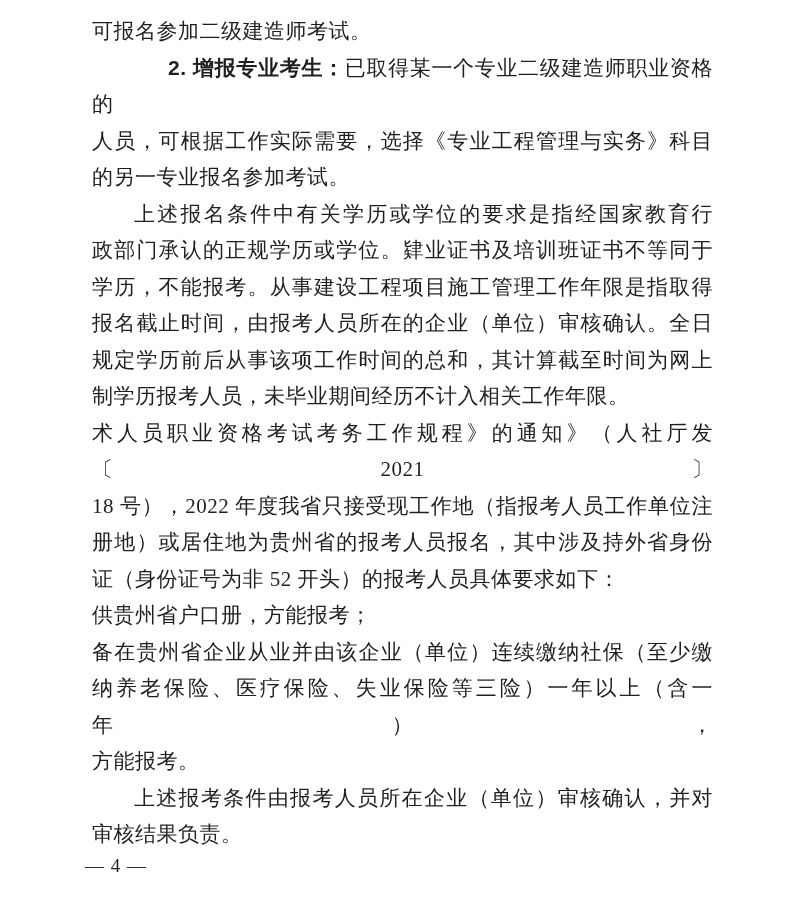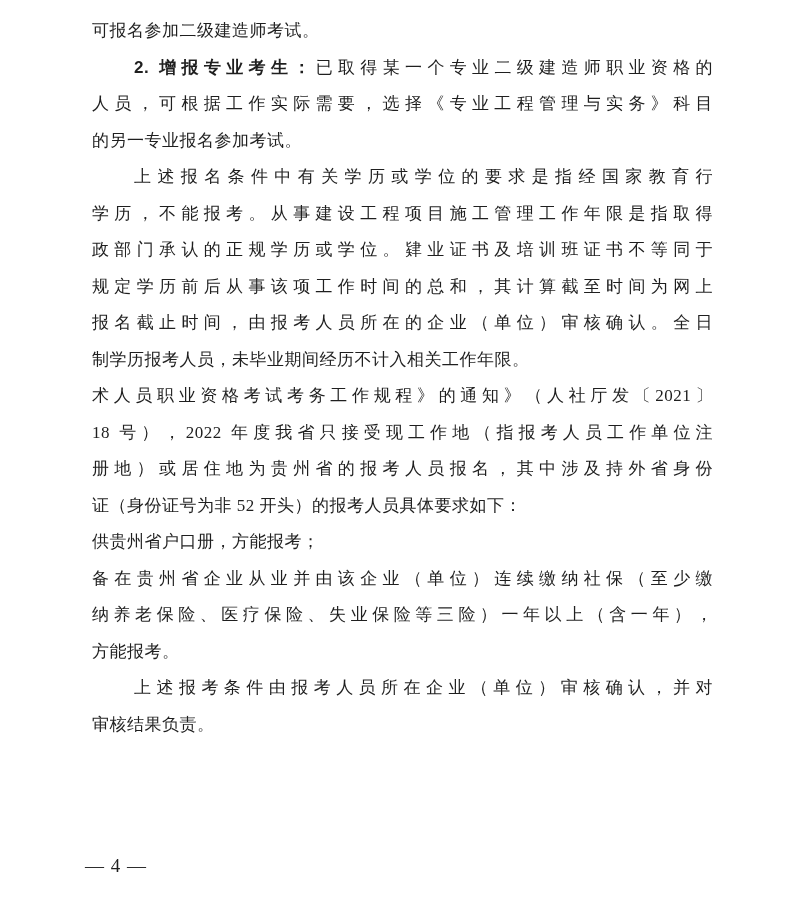--- a/index.html
+++ b/index.html
@@ -15,37 +15,38 @@
     overflow: hidden;
     font-family: "Liberation Serif", serif;
   }
   .textblock {
     position: absolute;
     left: 92px;
     top: 13px;
     width: 621px;
   }
   .line {
-    font-size: 17px;
+    font-size: 21px;
     line-height: 36.5px;
     color: #1f1f1f;
     text-align: justify;
     text-align-last: justify;
     text-justify: distribute;
     letter-spacing: 0.5px;
   }
   .line.end {
     text-align-last: left;
   }
   .line.first {
     text-indent: 42px;
   }
   .lead {
     font-weight: 700;
     font-family: "Liberation Sans", sans-serif;
+    margin-left: 34px;
   }
   .footer {
     position: absolute;
     left: 85px;
     top: 855px;
     font-size: 19px;
     color: #1f1f1f;
     font-family: "Liberation Serif", serif;
     letter-spacing: 1px;
   }
@@ -53,24 +54,24 @@
 </head>
 <body>
 
 <div class="page">
   <div class="textblock">
     <div class="line end">可报名参加二级建造师考试。</div>
     <div class="line first"><span class="lead">2. 增报专业考生：</span><span>已取得某一个专业二级建造师职业资格的</span></div>
     <div class="line">人员，可根据工作实际需要，选择《专业工程管理与实务》科目</div>
     <div class="line end">的另一专业报名参加考试。</div>
     <div class="line first">上述报名条件中有关学历或学位的要求是指经国家教育行</div>
+    <div class="line">政部门承认的正规学历或学位。肄业证书及培训班证书不等同于</div>
     <div class="line">学历，不能报考。从事建设工程项目施工管理工作年限是指取得</div>
-    <div class="line">政部门承认的正规学历或学位。肄业证书及培训班证书不等同于</div>
+    <div class="line">报名截止时间，由报考人员所在的企业（单位）审核确认。全日</div>
     <div class="line">规定学历前后从事该项工作时间的总和，其计算截至时间为网上</div>
-    <div class="line">报名截止时间，由报考人员所在的企业（单位）审核确认。全日</div>
     <div class="line end">制学历报考人员，未毕业期间经历不计入相关工作年限。</div>
     <div class="line">术人员职业资格考试考务工作规程》的通知》（人社厅发〔2021〕</div>
     <div class="line">18 号），2022 年度我省只接受现工作地（指报考人员工作单位注</div>
     <div class="line">册地）或居住地为贵州省的报考人员报名，其中涉及持外省身份</div>
     <div class="line end">证（身份证号为非 52 开头）的报考人员具体要求如下：</div>
     <div class="line end">供贵州省户口册，方能报考；</div>
     <div class="line">备在贵州省企业从业并由该企业（单位）连续缴纳社保（至少缴</div>
     <div class="line">纳养老保险、医疗保险、失业保险等三险）一年以上（含一年），</div>
     <div class="line end">方能报考。</div>
     <div class="line first">上述报考条件由报考人员所在企业（单位）审核确认，并对</div>

